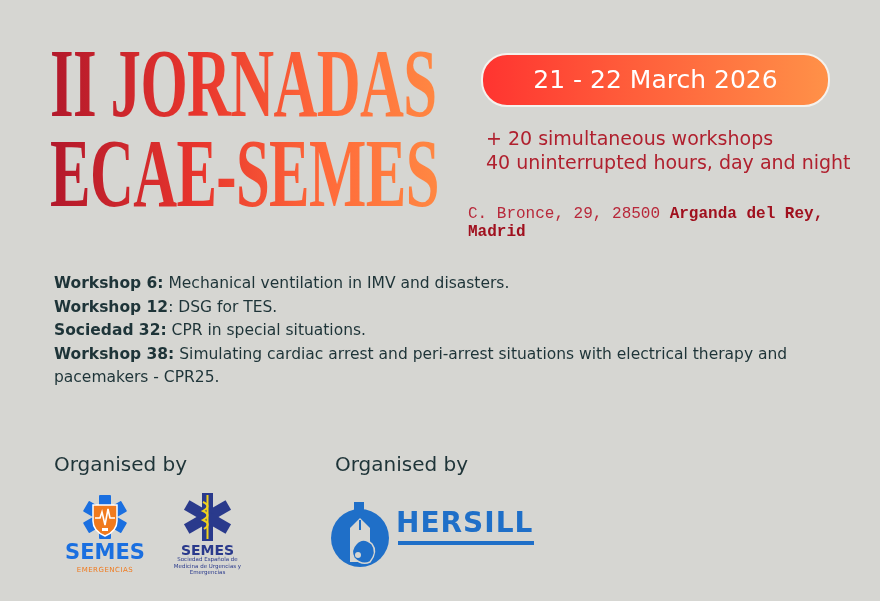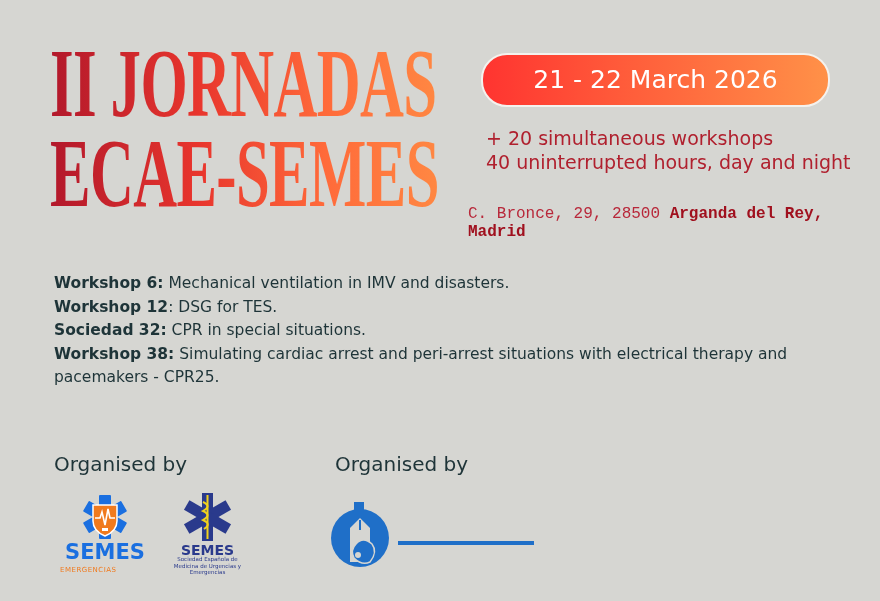--- a/index.html
+++ b/index.html
@@ -67,21 +67,21 @@
     color: #1e3438;
     font-size: 20px;
   }
   .logo { position: absolute; }
   .semes1 { left: 60px; top: 495px; width: 90px; height: 85px; }
   .semes1 .word {
     position: absolute; left: 0; top: 45px; width: 90px; text-align: center;
     color: #1a6fe0; font-weight: bold; font-size: 21px; font-family: "DejaVu Sans", sans-serif;
   }
   .semes1 .sub {
-    position: absolute; left: 0; top: 71px; width: 90px; text-align: left;
+    position: absolute; left: 0; top: 71px; width: 90px; text-align: center;
     color: #f07a1e; font-size: 7px; letter-spacing: 0.5px;
   }
   .semes2 { left: 170px; top: 492px; width: 75px; height: 90px; }
   .semes2 .word {
     position: absolute; left: 0; top: 50px; width: 75px; text-align: center;
     color: #2a3a8c; font-weight: bold; font-size: 14px;
   }
   .semes2 .sub {
     position: absolute; left: 0; top: 64px; width: 75px; text-align: center;
     color: #2a3a8c; font-size: 5.5px; line-height: 6.5px;
@@ -157,14 +157,15 @@
 
 <div class="logo hersill">
   <svg width="66" height="70" viewBox="0 0 66 70">
     <circle cx="30" cy="38" r="29" fill="#1f6fc8"></circle>
     <rect x="24" y="2" width="10" height="22" fill="#1f6fc8"></rect>
     <path d="M20 28 L30 18 L40 28 L40 62 L20 62 Z" fill="#d6d6d2"></path>
     <path d="M29 20 L31 20 L31 30 L29 30 Z" fill="#1f6fc8"></path>
     <path d="M26 44 Q33 36 42 44 Q48 52 40 62 Q32 66 24 58 Q20 50 26 44 Z" fill="#1f6fc8" stroke="#d6d6d2" stroke-width="1.5"></path>
     <circle cx="28" cy="55" r="3" fill="#d6d6d2"></circle>
   </svg>
+  <div class="word">HERSILL</div>
   <div class="bar"></div>
 </div>
 
 </body></html>

